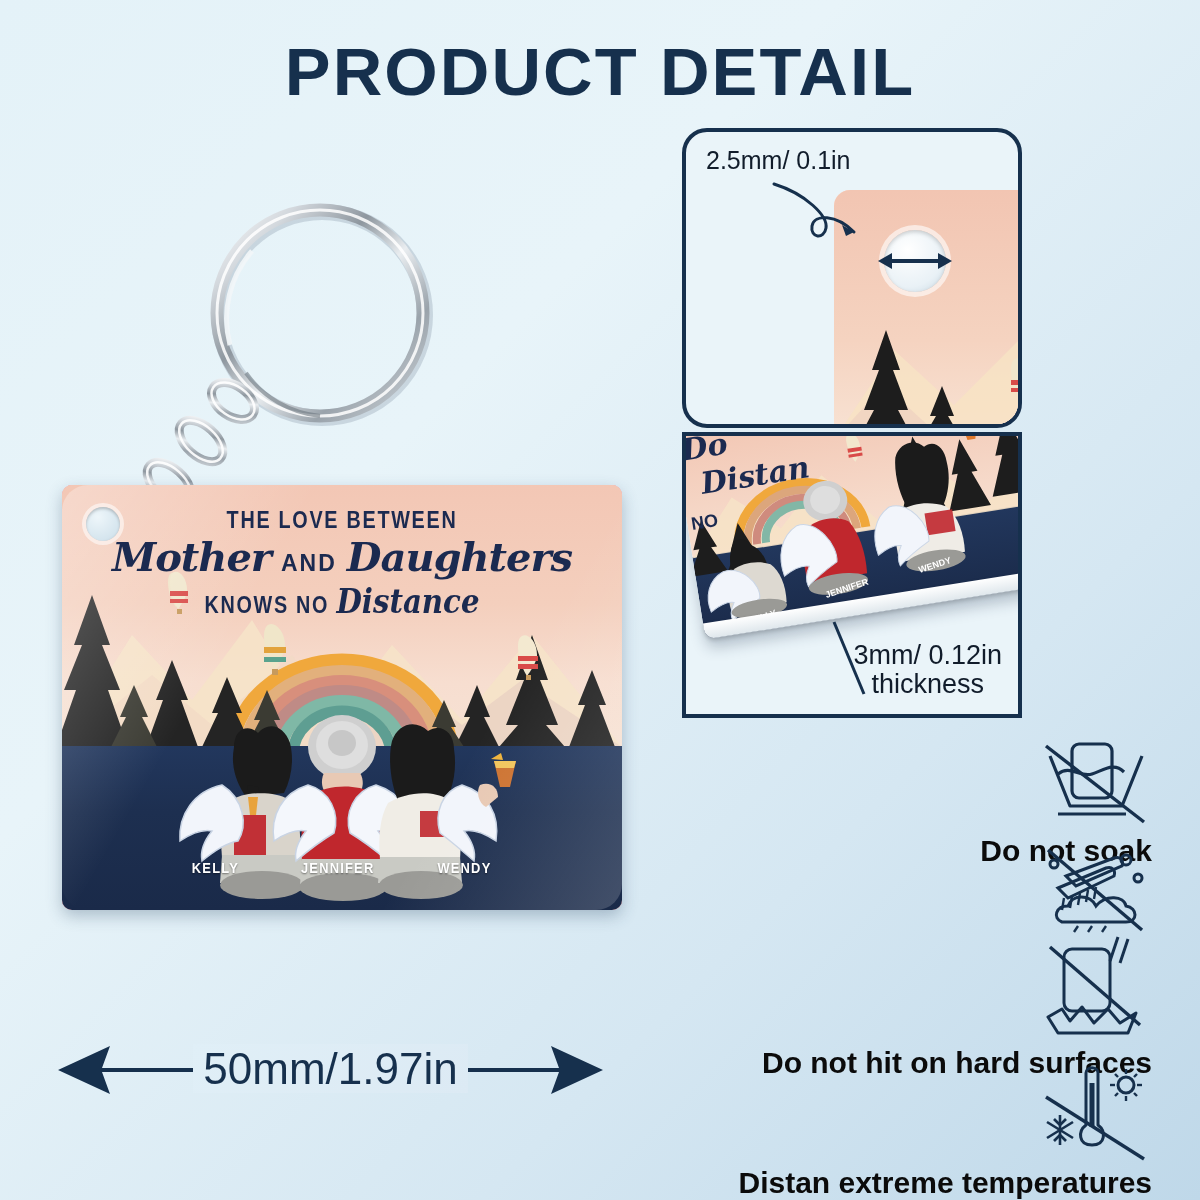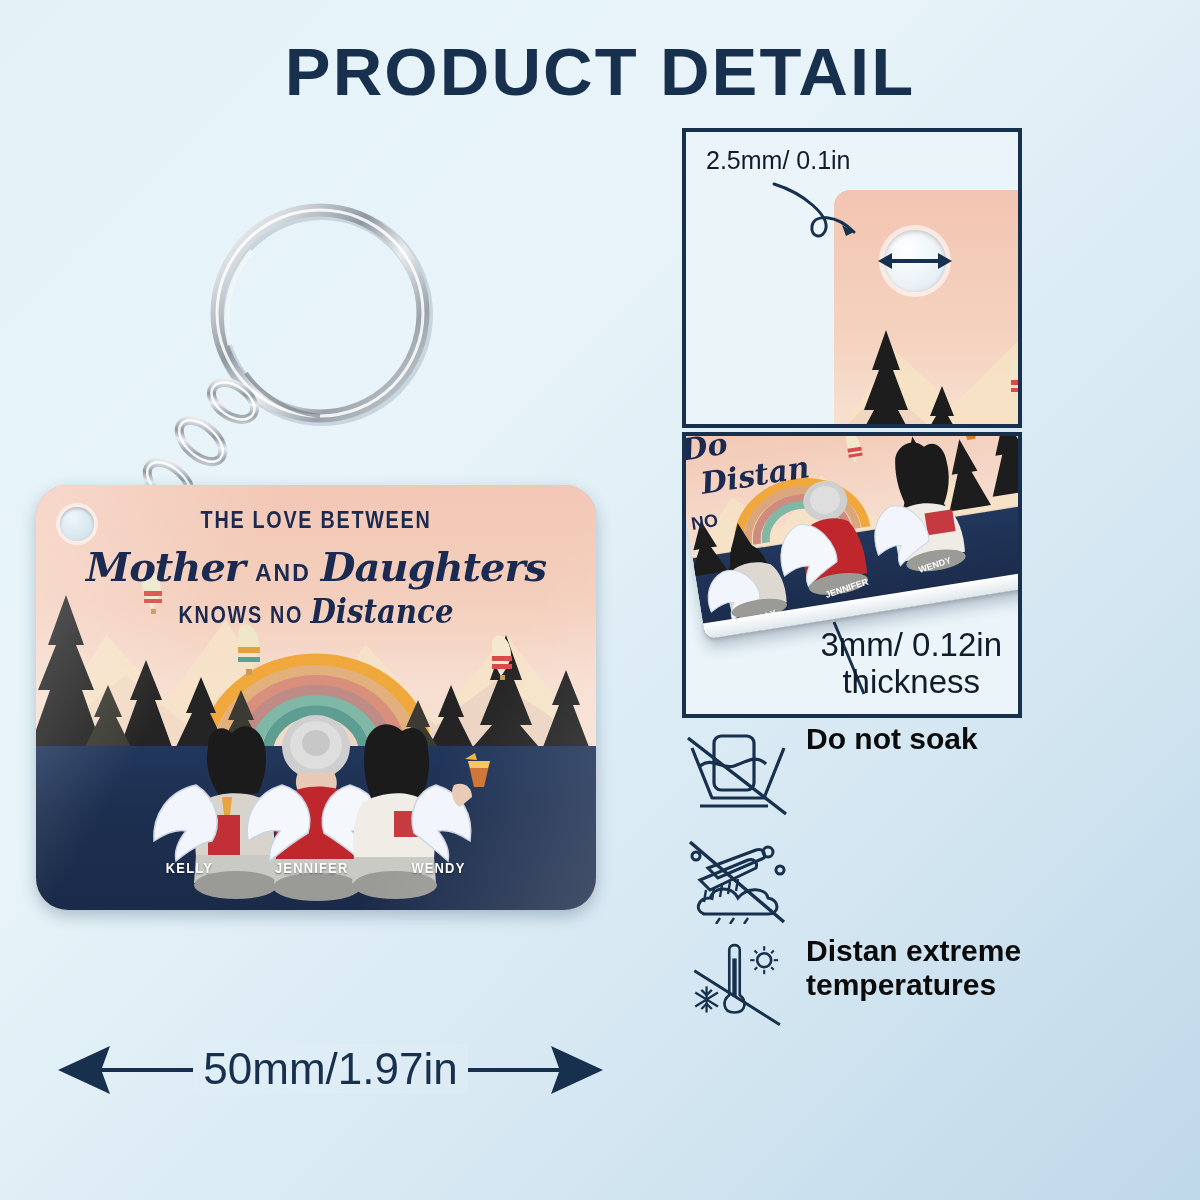--- a/index.html
+++ b/index.html
@@ -20,75 +20,75 @@
     transform:scaleX(1.04);
   }
 
   
   .keyring-wrap{position:absolute;left:40px;top:170px;width:600px;height:790px;}
   .split-ring{position:absolute;left:160px;top:25px;width:240px;height:240px;}
   .chain{position:absolute;left:45px;top:205px;width:190px;height:230px;}
 
   
   .keychain{
-    position:absolute;left:36px;top:485px;width:560px;height:425px;
-    border-radius:32px;overflow:hidden;
+    position:absolute;left:62px;top:485px;width:560px;height:425px;
+    border-radius:10px;overflow:hidden;
     box-shadow:0 6px 16px rgba(40,70,100,.30), 0 0 0 3px rgba(255,255,255,.75) inset;
     background:#ef4444;
   }
   .kc-sky{position:absolute;left:0;top:0;width:100%;height:62%;
     background:linear-gradient(180deg,#f3c7b5 0%,#f4cfbd 45%,#f7ded0 75%,#f6e2d4 100%);}
   .kc-mountain{position:absolute;bottom:0;width:100%;height:100%;}
   .kc-ground{position:absolute;left:0;top:61.5%;width:100%;height:38.5%;
     background:linear-gradient(180deg,#22375d 0%,#1d2f50 40%,#1a2a49 100%);}
   .kc-hole{position:absolute;left:24px;top:22px;width:34px;height:34px;border-radius:50%;
     background:radial-gradient(circle at 35% 30%,#eef6fa,#d5e5ee 70%,#b9ccd8 100%);
     box-shadow:0 0 0 4px rgba(255,255,255,.55), inset 0 2px 3px rgba(0,0,0,.2);}
   .kc-gloss{position:absolute;inset:0;border-radius:26px;
     background:linear-gradient(120deg,rgba(255,255,255,.30) 0%,rgba(255,255,255,0) 32%,rgba(255,255,255,0) 70%,rgba(255,255,255,.18) 100%);
     pointer-events:none;}
 
   .kc-text{position:absolute;left:0;top:22px;width:100%;text-align:center;color:#1b2a50;}
   .line1{font-size:23px;font-weight:bold;letter-spacing:2px;transform:scaleX(.86);
          font-family:"Liberation Sans", sans-serif;}
-  .line2{font-size:36px;margin-top:12px;line-height:1.05;}
+  .line2{font-size:36px;margin-top:2px;line-height:1.05;}
   .line3{font-size:23px;font-weight:bold;letter-spacing:2px;transform:scaleX(.86);margin-top:3px;}
   .script{font-family:"DejaVu Serif", serif;font-style:italic;font-size:40px;font-weight:bold;letter-spacing:-1px;}
   .amp{font-size:23px;font-weight:bold;letter-spacing:2px;}
 
   .names{position:absolute;left:0;bottom:34px;width:100%;
          display:flex;justify-content:center;gap:52px;}
   .names span{color:#fff;font-size:15px;font-weight:bold;letter-spacing:1.4px;
               transform:scaleX(.86);text-shadow:0 1px 2px rgba(0,0,0,.45);}
 
   
   .dim-width{position:absolute;left:58px;top:1040px;width:545px;height:60px;}
   .dim-width .label{position:absolute;left:0;top:4px;width:100%;text-align:center;
      font-size:44px;color:#16304d;}
   .dim-width .lbl-bg{background:linear-gradient(135deg,#e0eff7,#dceaf4);padding:0 10px;}
 
   
   .panel{position:absolute;border:4px solid #16304d;background:#eaf4f9;overflow:hidden;}
-  #panel-hole{left:682px;top:128px;width:332px;height:292px;}
+  #panel-hole{left:682px;top:128px;width:332px;height:292px;border-radius:25px;}
   #panel-thick{left:682px;top:432px;width:332px;height:278px;}
 
   .ph-label{position:absolute;left:20px;top:14px;font-size:25px;color:#111c2b;letter-spacing:0px;}
   .zoom-card{position:absolute;left:148px;top:58px;width:300px;height:250px;
      border-radius:16px 0 0 0;overflow:hidden;background:#f3c9b6;
      box-shadow:0 0 0 3px rgba(255,255,255,.7) inset;}
   .zoom-hole{position:absolute;left:50px;top:40px;width:62px;height:62px;border-radius:50%;
      background:radial-gradient(circle at 38% 32%,#ffffff,#e9f1f6 65%,#c6d7e2 100%);
      box-shadow:0 0 0 5px rgba(255,255,255,.6), inset 0 2px 4px rgba(0,0,0,.18);}
 
   .thick-label{position:absolute;right:16px;bottom:14px;text-align:center;
-     font-size:33px;color:#111c2b;line-height:1.1;}
+     font-size:27px;color:#111c2b;line-height:1.1;}
 
   
   .care{position:absolute;left:682px;top:722px;width:470px;}
-  .care-row{display:flex;align-items:flex-start;margin-bottom:10px;height:96px;}
+  .care-row{display:flex;align-items:flex-end;margin-bottom:10px;height:96px;flex-direction:column;}
   .care-icon{width:112px;height:96px;flex:0 0 112px;}
   .care-text{font-size:30px;font-weight:bold;color:#0b0b0b;line-height:1.12;padding-left:12px;}
 </style>
 </head>
 <body>
 
 <div class="page">
 
   <div class="title">PRODUCT DETAIL</div>
 
@@ -419,20 +419,32 @@
           <g stroke-width="2.4">
             <line x1="38" y1="90" x2="34" y2="96"></line>
               <line x1="52" y1="90" x2="48" y2="96"></line>
             <line x1="66" y1="90" x2="62" y2="96"></line>
           </g>
         </g>
         <line x1="8" y1="14" x2="102" y2="94" stroke="#16304d" stroke-width="3.4"></line>
       </svg>
     </div>
 
+    <div class="care-row" style="height:110px">
+      <svg class="care-icon" viewBox="0 0 112 110">
+        <g fill="none" stroke="#16304d" stroke-width="3" stroke-linejoin="round">
+          <rect x="24" y="14" width="46" height="62" rx="8"></rect>
+          <line x1="78" y1="2" x2="70" y2="26"></line>
+            <line x1="88" y1="4" x2="80" y2="28"></line>
+          <path d="M8 82 L22 74 L30 86 L42 72 L54 88 L68 74 L80 88 L96 78 L88 98 L18 98 Z"></path>
+        </g>
+        <line x1="10" y1="12" x2="100" y2="90" stroke="#16304d" stroke-width="3.4"></line>
+      </svg>
+      <div class="care-text">Do not hit on hard surfaces</div>
+    </div>
 
     <div class="care-row" style="height:110px">
       <svg class="care-icon" viewBox="0 0 112 110">
         <g fill="none" stroke="#16304d" stroke-width="3" stroke-linejoin="round">
           <path d="M46 18 C46 11 58 11 58 18 L58 70 C66 76 66 90 52 90 C38 90 38 76 46 70 Z"></path>
           <line x1="52" y1="28" x2="52" y2="72" stroke-width="5"></line>
           <circle cx="86" cy="30" r="8"></circle>
           <g stroke-width="2.4">
             <line x1="86" y1="14" x2="86" y2="19"></line>
               <line x1="86" y1="41" x2="86" y2="46"></line>

